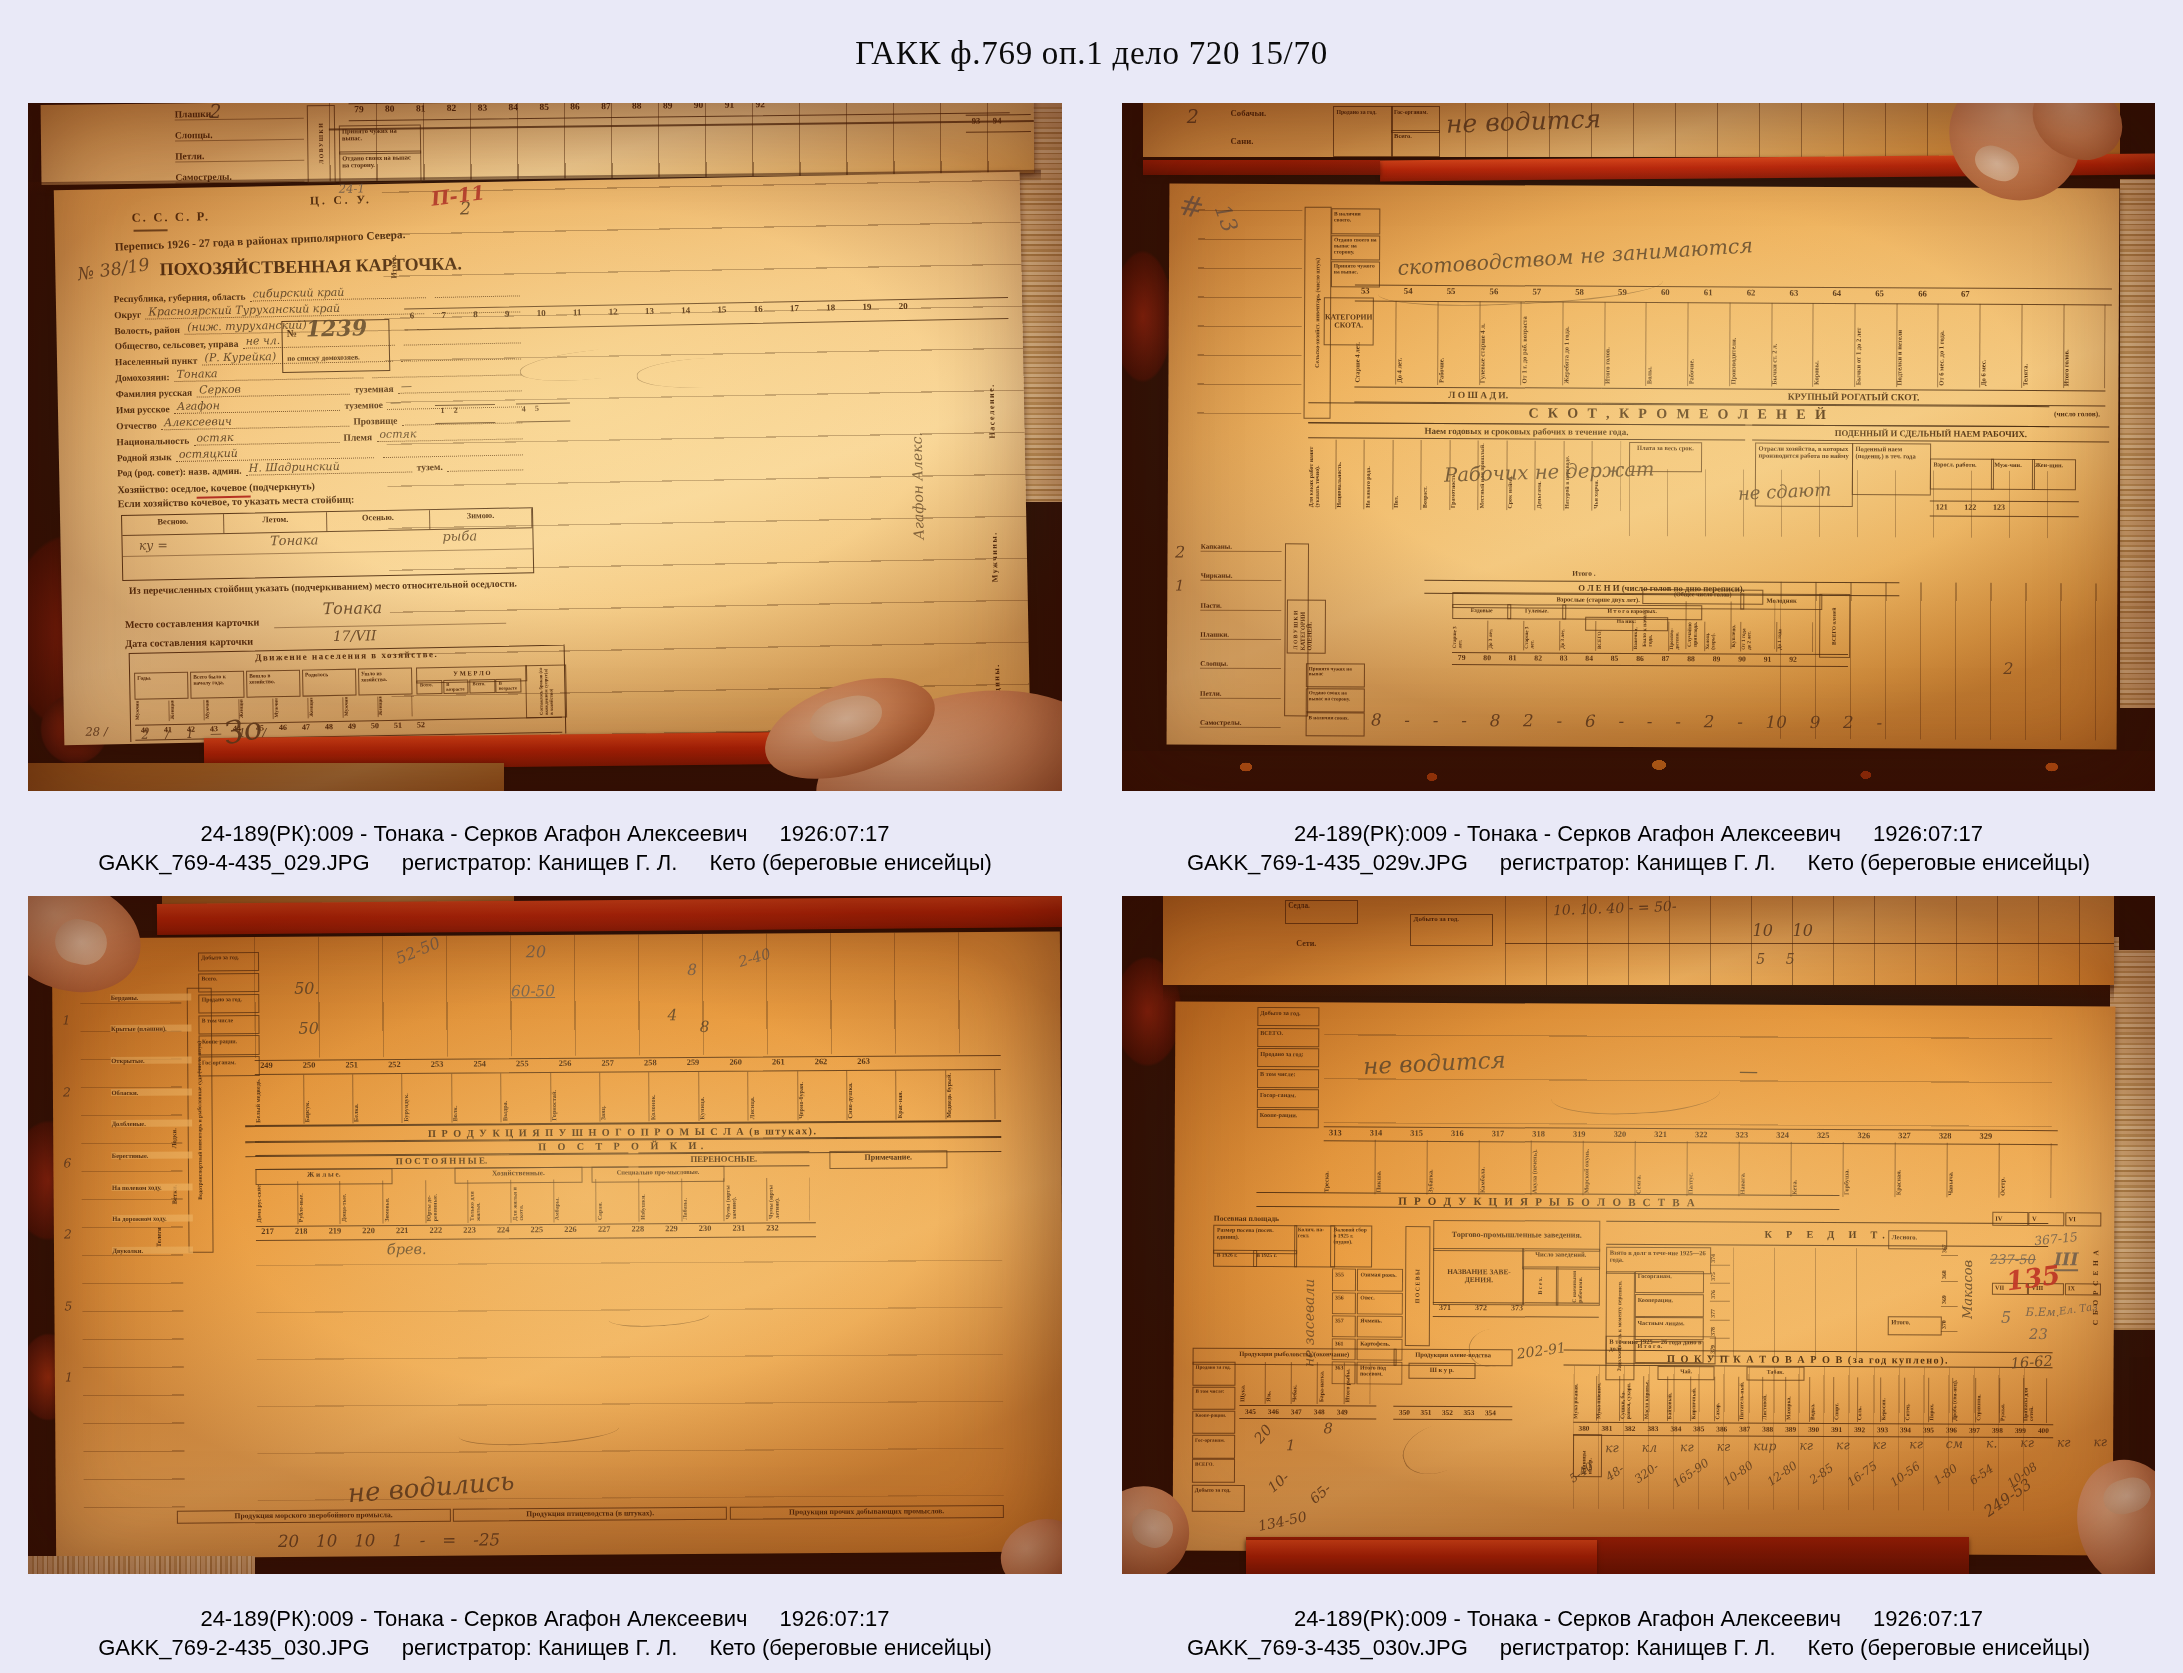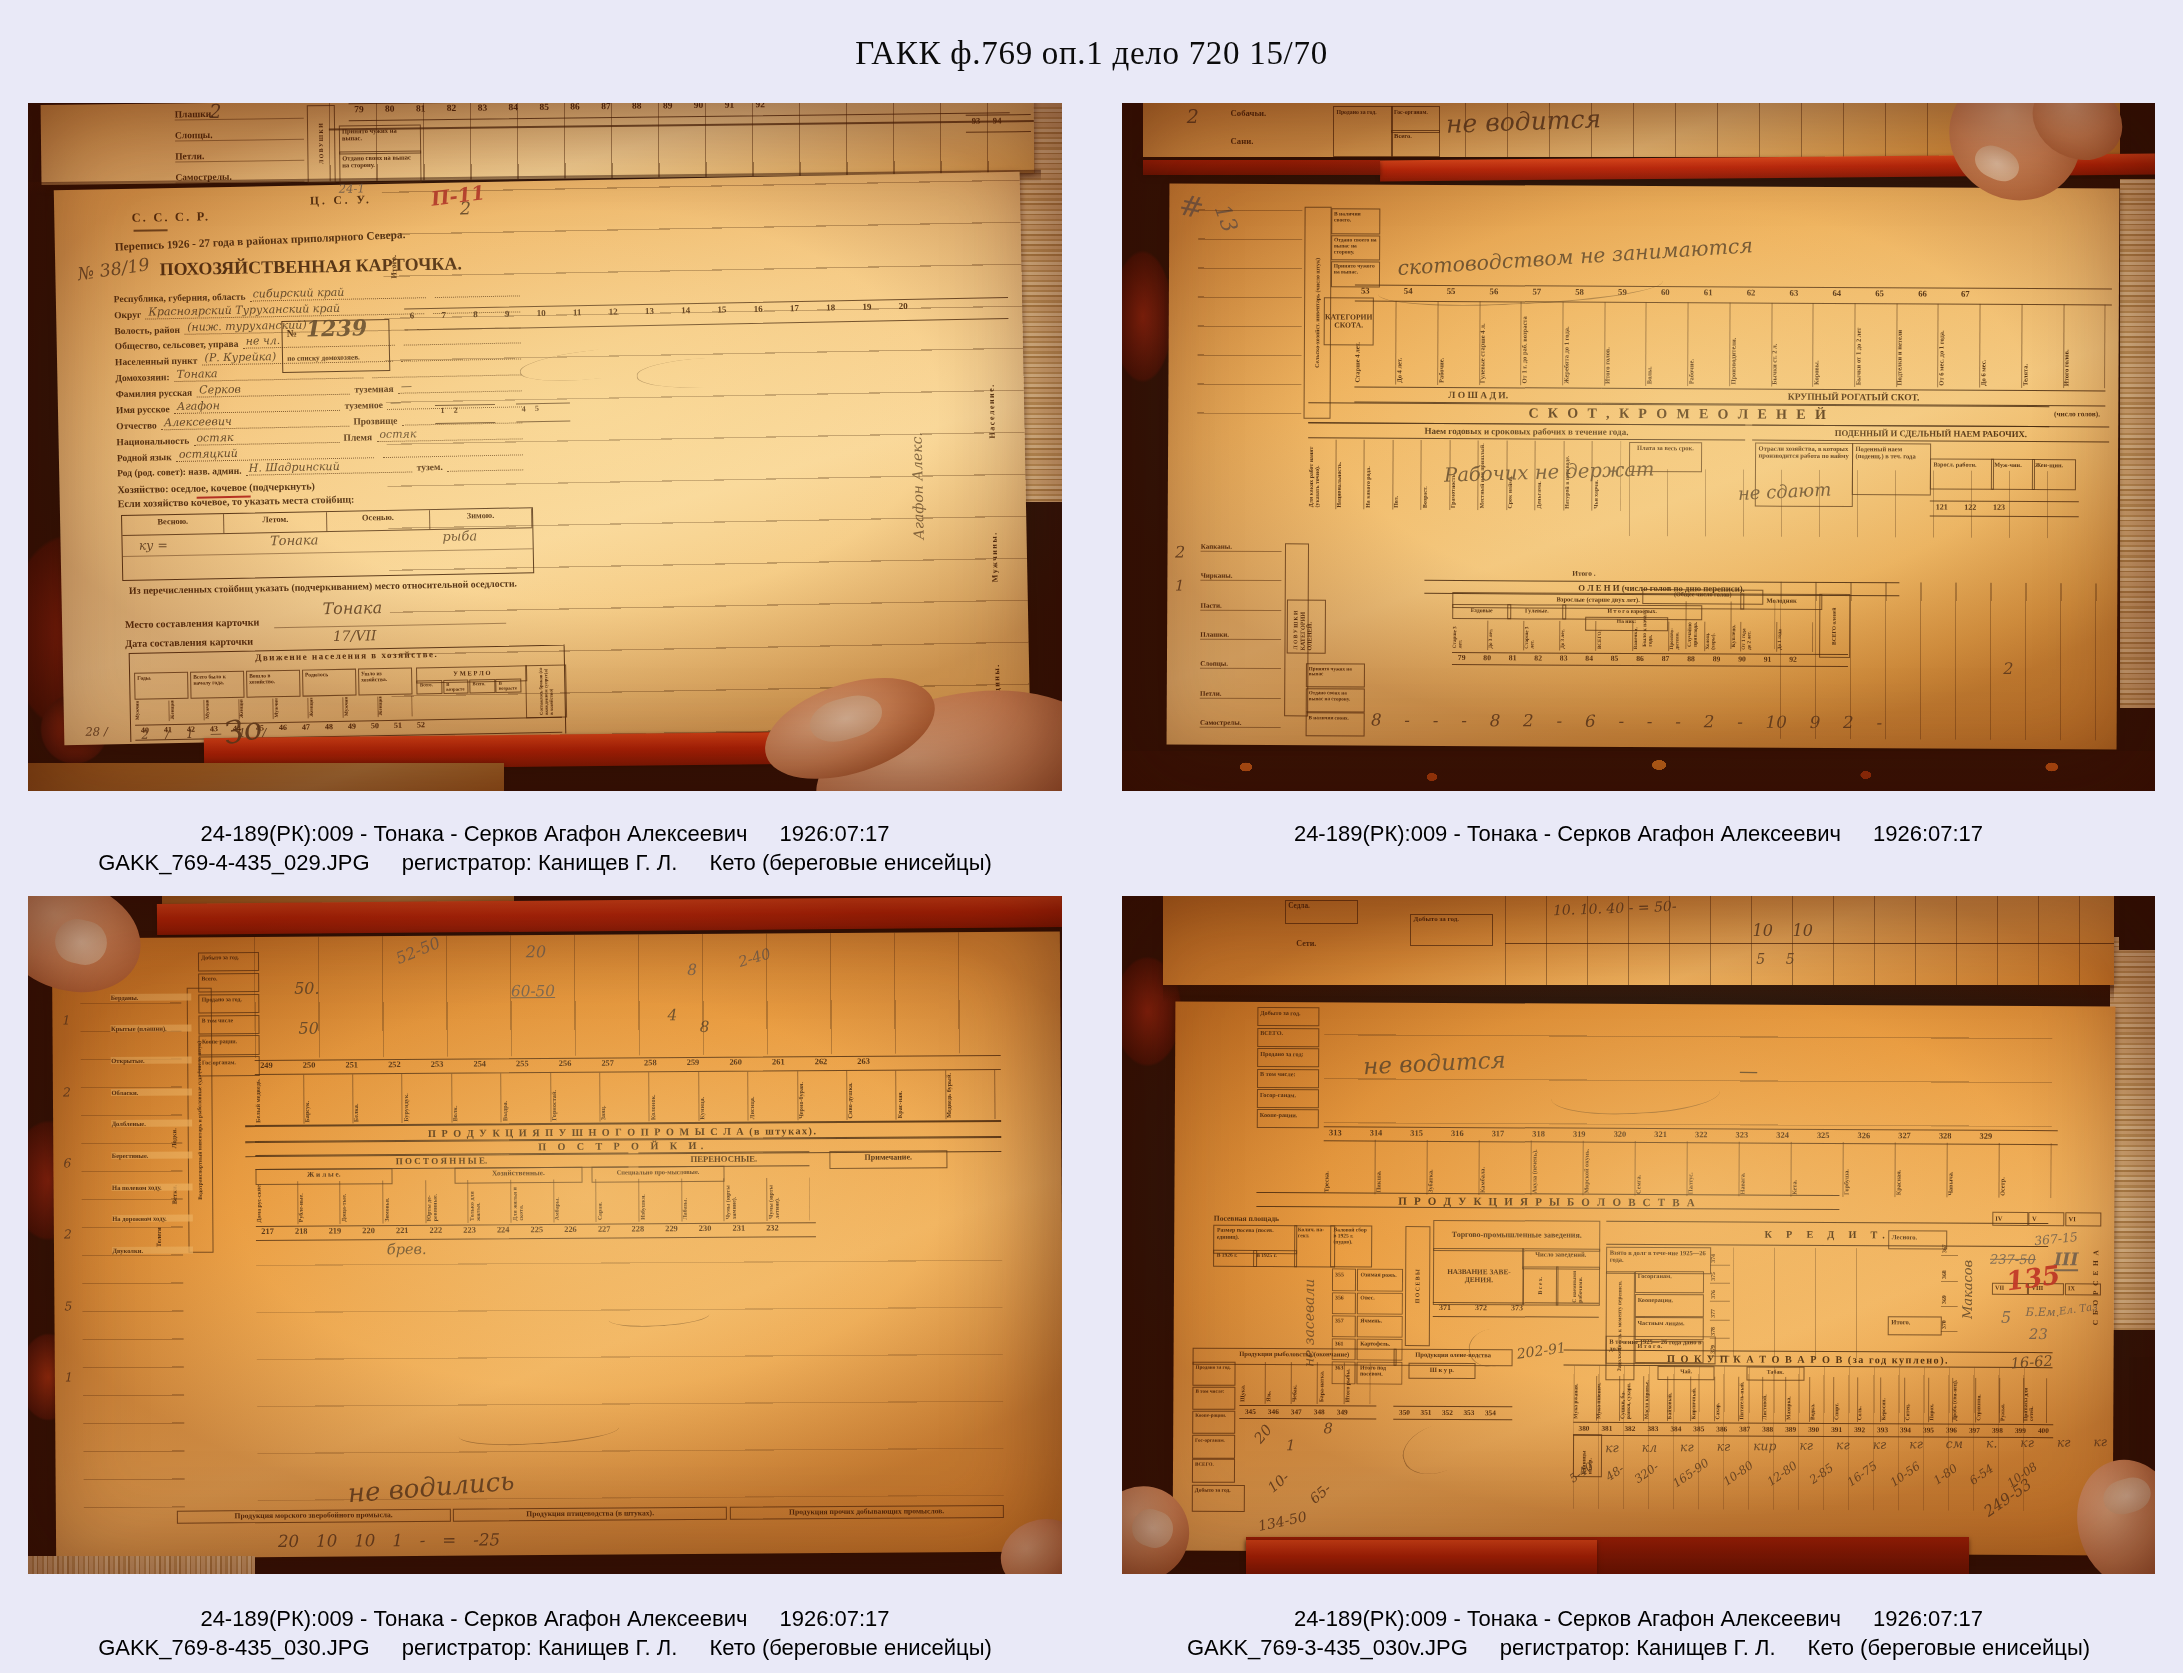--- a/index.html
+++ b/index.html
@@ -412,20 +412,21 @@
     </div>
     <div class="flash"></div>
   </figure>
 
   <div class="cap" style="left:28px;top:819px;width:1034px">
     <div><span>24-189(РК):009 - Тонака - Серков Агафон Алексеевич</span><span>1926:07:17</span></div>
     <div><span>GAKK_769-4-435_029.JPG</span><span>регистратор: Канищев Г. Л.</span><span>Кето (береговые енисейцы)</span></div>
   </div>
   <div class="cap" style="left:1122px;top:819px;width:1033px">
     <div><span>24-189(РК):009 - Тонака - Серков Агафон Алексеевич</span><span>1926:07:17</span></div>
+    <div><span>GAKK_769-1-435_029v.JPG</span><span>регистратор: Канищев Г. Л.</span><span>Кето (береговые енисейцы)</span></div>
   </div>
 
   <figure class="photo" style="left:28px;top:896px;width:1034px;height:678px;margin:0">
     <div class="cloth"></div>
     <div class="swirl" style="left:-3%;top:30%;width:10%;height:24%;background:radial-gradient(closest-side,#8c2010,#3a0c06 70%,transparent 74%)"></div>
     <div class="swirl" style="left:-2%;top:62%;width:8%;height:18%;background:radial-gradient(closest-side,#a63014,#40100a 68%,transparent 72%)"></div>
 
     <div class="paper deep" style="left:13%;top:0;width:34%;height:2.4%;filter:brightness(.8)"></div>
     <div class="redbar" style="left:12.5%;top:0.6%;width:87.5%;height:4.6%;transform:rotate(-.5deg)"></div>
 
@@ -781,20 +782,20 @@
     <div class="hand" style="left:-2.5%;top:87%;width:9%;height:14%;transform:rotate(24deg);z-index:30"></div>
     <div class="nail" style="left:1%;top:90.5%;width:4%;height:5.5%;transform:rotate(20deg);z-index:31"></div>
     <div class="hand" style="left:92.5%;top:83%;width:10%;height:19%;transform:rotate(-14deg);z-index:30"></div>
     <div class="nail" style="left:95%;top:86%;width:4.6%;height:5%;transform:rotate(-16deg);z-index:31"></div>
     <div class="abs" style="left:97.5%;top:68%;width:2.5%;height:32%;background:#190a05"></div>
     <div class="flash"></div>
   </figure>
 
   <div class="cap" style="left:28px;top:1604px;width:1034px">
     <div><span>24-189(РК):009 - Тонака - Серков Агафон Алексеевич</span><span>1926:07:17</span></div>
-    <div><span>GAKK_769-8-435_030.JPG</span><span>регистратор: Канищев Г. Л.</span><span>Кето (береговые енисейцы)</span></div>
+    <div><span>GAKK_769-2-435_030.JPG</span><span>регистратор: Канищев Г. Л.</span><span>Кето (береговые енисейцы)</span></div>
   </div>
   <div class="cap" style="left:1122px;top:1604px;width:1033px">
     <div><span>24-189(РК):009 - Тонака - Серков Агафон Алексеевич</span><span>1926:07:17</span></div>
     <div><span>GAKK_769-3-435_030v.JPG</span><span>регистратор: Канищев Г. Л.</span><span>Кето (береговые енисейцы)</span></div>
   </div>
 </div>
 
 
 </body></html>

